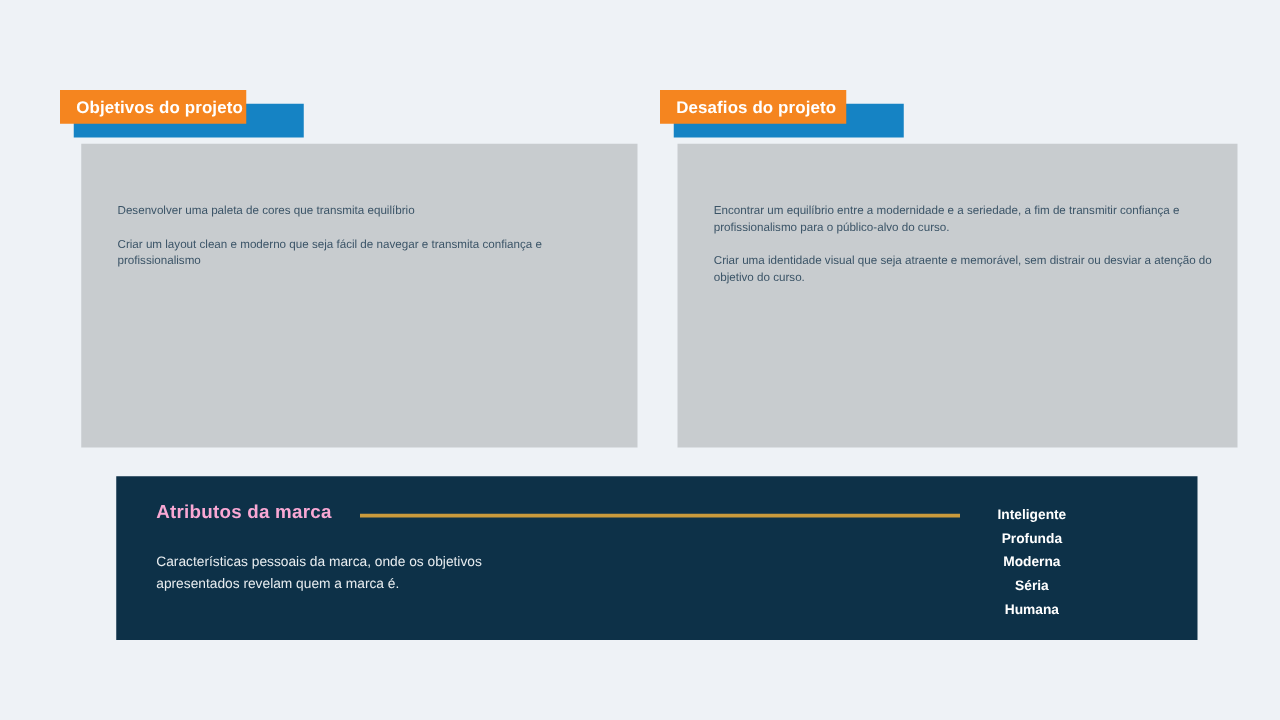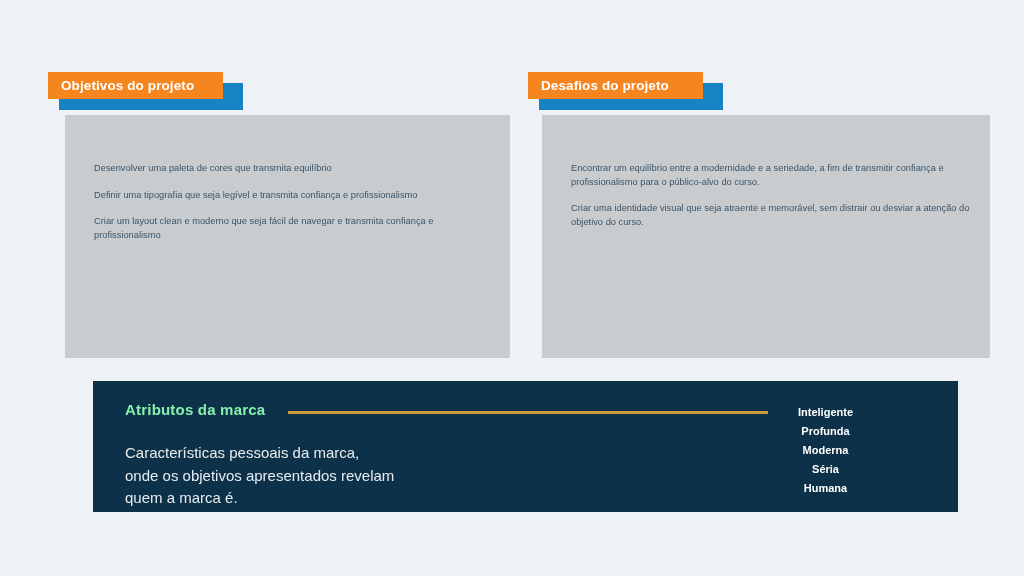--- a/index.html
+++ b/index.html
@@ -44,21 +44,21 @@
   .badge-shadow {
     position: absolute;
     left: 11px;
     top: 11px;
     width: 184px;
     height: 27px;
     background: #1583c4;
   }
   .badge-plate {
     position: relative;
-    width: 175px;
+    width: 149px;
     height: 27px;
     background: #f5851f;
     display: flex;
     align-items: center;
     padding: 0 13px;
     box-sizing: border-box;
   }
   .badge-label {
     color: #ffffff;
     font-size: 13.5px;
@@ -91,21 +91,21 @@
     top: 381px;
     width: 865px;
     height: 131px;
     background: #0d3148;
   }
 
   .brand-title {
     position: absolute;
     left: 32px;
     top: 20px;
-    color: #86efac;
+    color: #f9a8d4;
     font-size: 15px;
     font-weight: bold;
     letter-spacing: 0.2px;
     white-space: nowrap;
   }
 
   .brand-rule {
     position: absolute;
     left: 195px;
     top: 30px;
@@ -113,21 +113,21 @@
     height: 3px;
     background: #c99a3c;
   }
 
   .brand-desc {
     position: absolute;
     left: 32px;
     top: 61px;
     width: 270px;
     color: #e7ecef;
-    font-size: 15px;
+    font-size: 11px;
     line-height: 1.5;
   }
 
   .attr-list {
     position: absolute;
     left: 705px;
     top: 22px;
     margin: 0;
     padding: 0;
     list-style: none;
@@ -150,21 +150,20 @@
 
   <div class="badge-wrap left">
     <div class="badge-shadow"></div>
     <div class="badge-plate">
       <span class="badge-label">Objetivos do projeto</span>
     </div>
   </div>
 
   <div class="bullet-list left">
     <p class="bullet-item">Desenvolver uma paleta de cores que transmita equilíbrio</p>
-    <p class="bullet-item">Definir uma tipografia que seja legível e transmita confiança e profissionalismo</p>
     <p class="bullet-item">Criar um layout clean e moderno que seja fácil de navegar e transmita confiança e profissionalismo</p>
   </div>
 
   <div class="panel panel-right"></div>
 
   <div class="badge-wrap right">
     <div class="badge-shadow"></div>
     <div class="badge-plate">
       <span class="badge-label">Desafios do projeto</span>
     </div>

